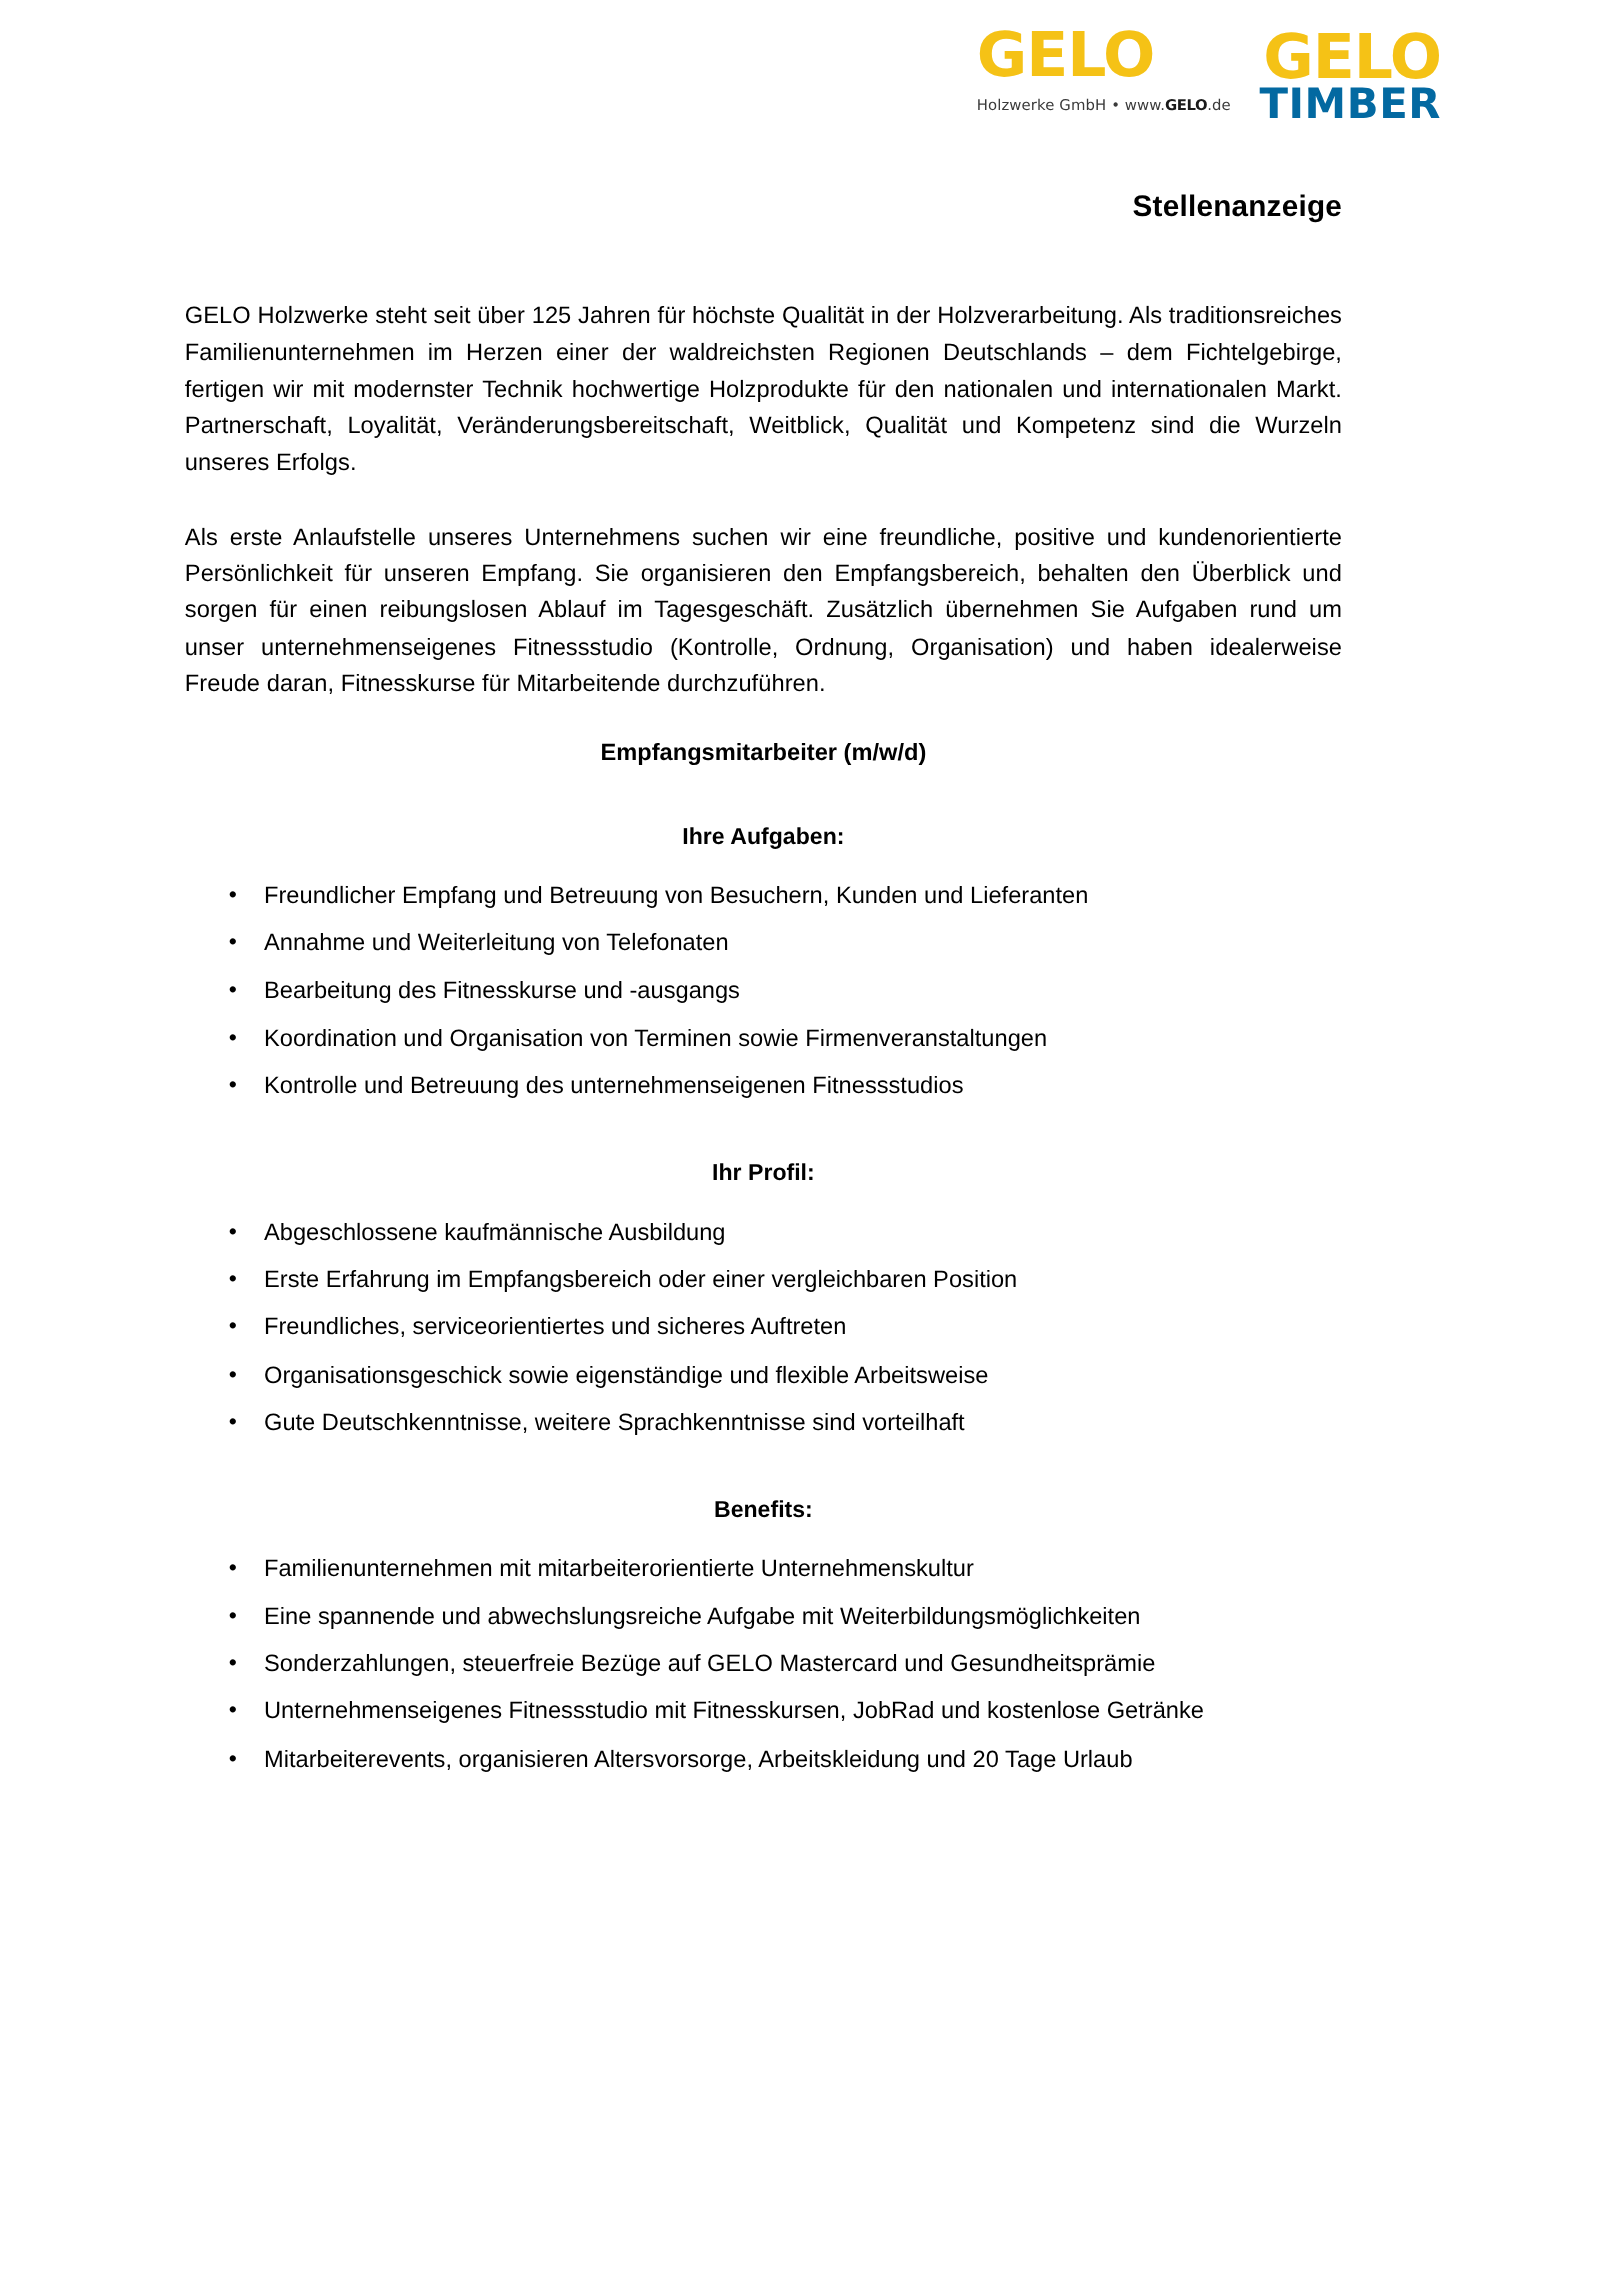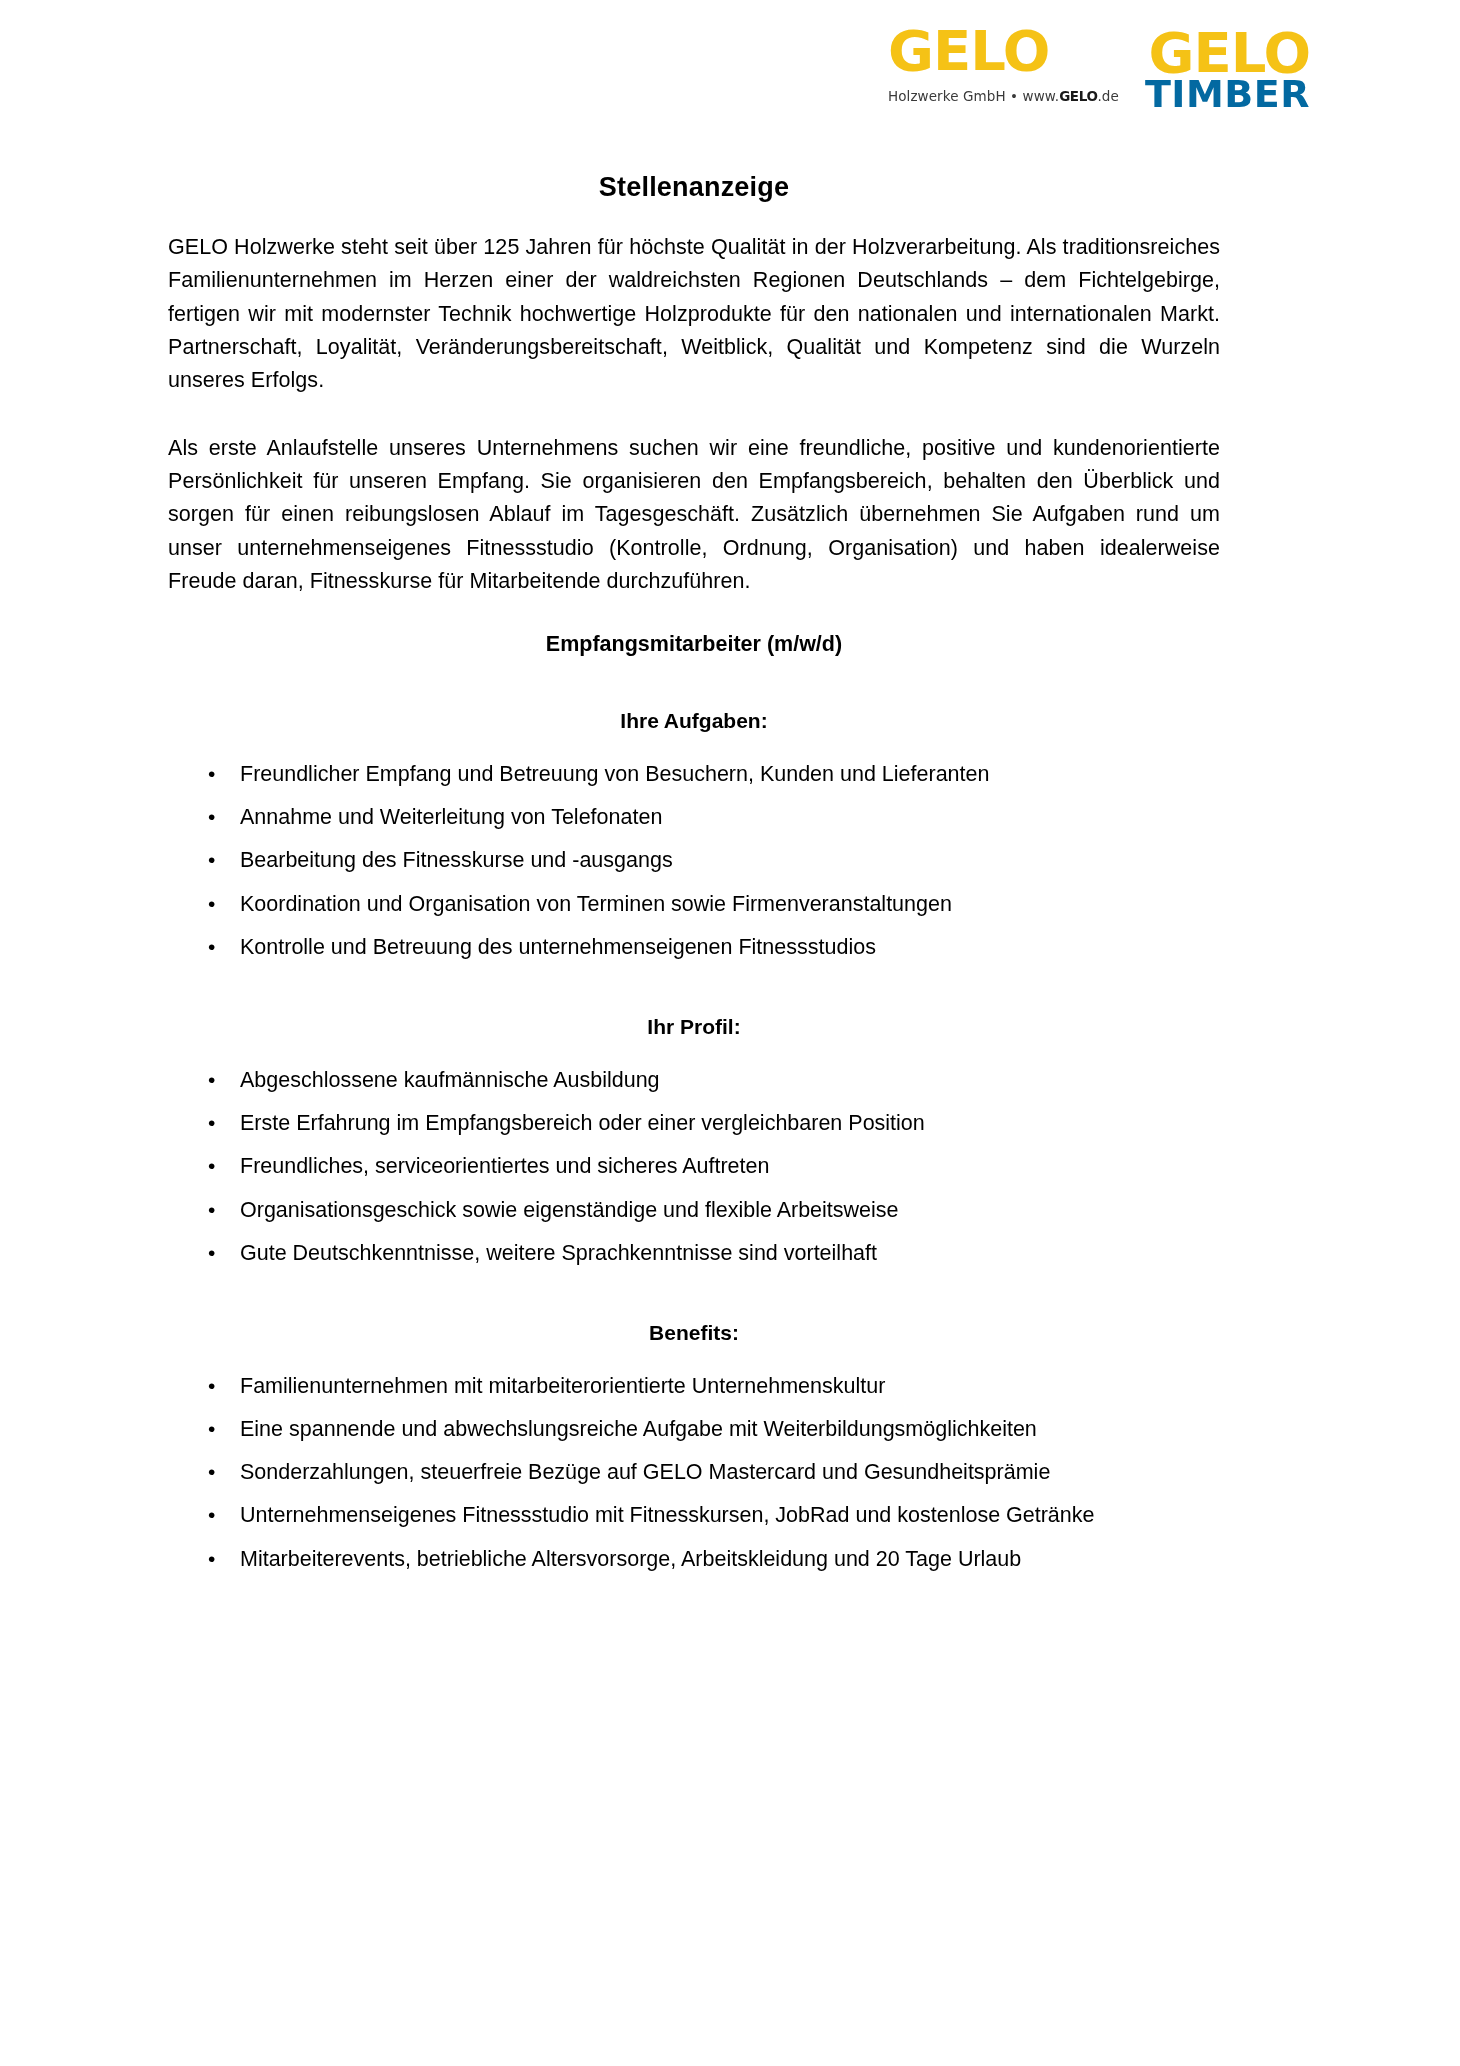--- a/index.html
+++ b/index.html
@@ -85,24 +85,24 @@
 
   
   .doc {
     position: absolute;
     left: 168px;
     right: 128px;
     top: 172px;
   }
 
   .doc-title {
-    text-align: center;
+    text-align: right;
     font-weight: 700;
     font-size: 27px;
-    margin: 0 0 28px 0;
+    margin: 0 0 68px 0;
     letter-spacing: 0.2px;
   }
 
   p.para {
     font-size: 21.5px;
     line-height: 1.55;
     text-align: justify;
     margin: 0 0 34px 0;
     letter-spacing: 0.05px;
   }
@@ -199,18 +199,18 @@
       </ul>
     </div>
 
     <div class="section">
       <p class="section-heading">Benefits:</p>
       <ul class="bullets">
         <li><span class="bullet-dot">•</span><span>Familienunternehmen mit </span><b>mitarbeiterorientierte Unternehmenskultur</b><span></span></li>
         <li><span class="bullet-dot">•</span><span>Eine spannende und </span><b>abwechslungsreiche Aufgabe</b><span> mit Weiterbildungsmöglichkeiten</span></li>
         <li><span class="bullet-dot">•</span><span></span><b>Sonderzahlungen</b><span>, steuerfreie Bezüge auf </span><b>GELO Mastercard</b><span> und </span><b>Gesundheitsprämie</b><span></span></li>
         <li><span class="bullet-dot">•</span><span></span><b>Unternehmenseigenes Fitnessstudio</b><span> mit Fitnesskursen, JobRad und </span><b>kostenlose Getränke</b><span></span></li>
-        <li><span class="bullet-dot">•</span><span></span><b>Mitarbeiterevents</b><span>, betriebliche Altersvorsorge, </span><b>Arbeitskleidung</b><span> und </span><b>20 Tage Urlaub</b><span></span></li>
+        <li><span class="bullet-dot">•</span><span></span><b>Mitarbeiterevents</b><span>, organisieren Altersvorsorge, </span><b>Arbeitskleidung</b><span> und </span><b>20 Tage Urlaub</b><span></span></li>
       </ul>
     </div>
 
   </div>
 </div>
 
 </body></html>

